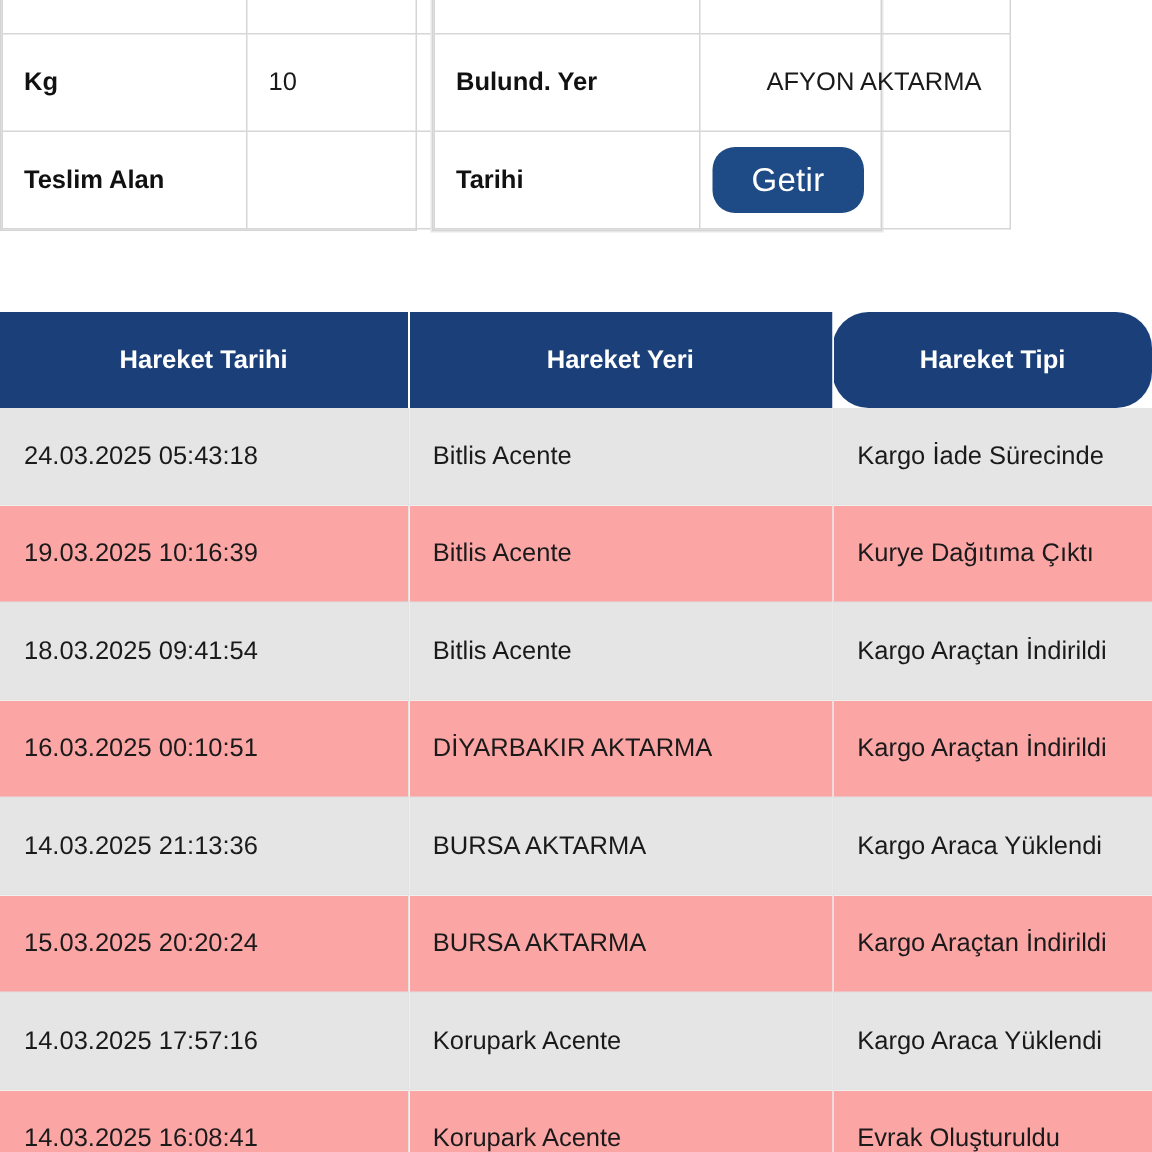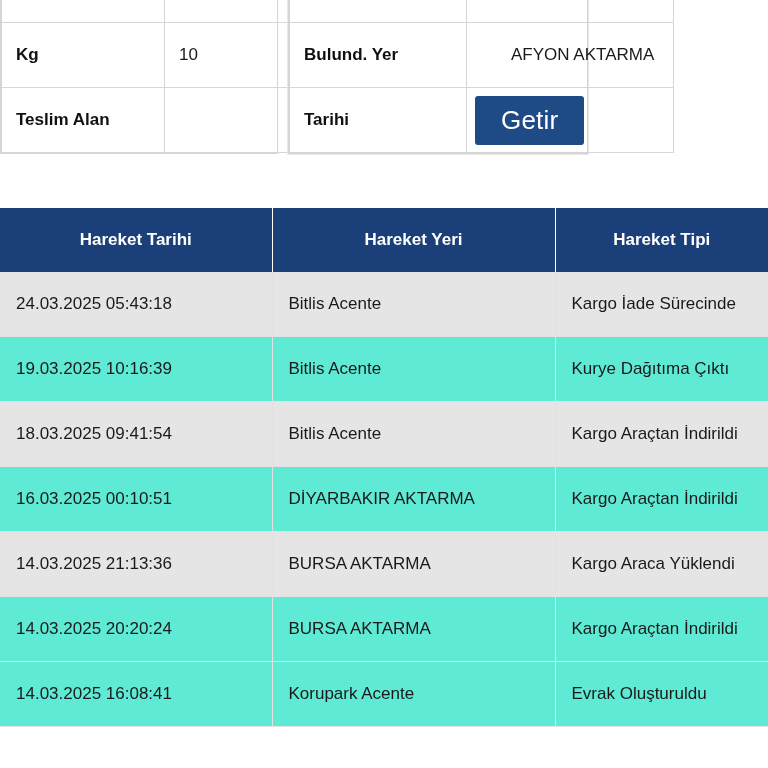--- a/index.html
+++ b/index.html
@@ -74,24 +74,24 @@
   .panel-right td.value { width: 148px; padding-left: 44px; }
 
   .cell-multiline {
     line-height: 1.35;
   }
 
   .getir-btn {
     display: inline-block;
     background: #1e4a85;
     color: #ffffff;
-    font-size: 26px;
+    font-size: 22px;
     padding: 9px 26px;
     border: none;
-    border-radius: 3px;
+    border-radius: 15px;
     cursor: pointer;
     letter-spacing: 0.2px;
   }
 
   .btn-cell {
     padding: 0 0 0 8px !important;
   }
 
   
   .mov-wrap {
@@ -115,32 +115,33 @@
     text-align: center;
     height: 64px;
     padding: 0 16px;
     border-right: 1px solid #ffffff;
     white-space: nowrap;
     overflow: hidden;
   }
 
   table.mov thead th:last-child {
     border-right: none;
+    border-radius: 24px;
   }
 
   table.mov tbody td {
     font-size: 17px;
     color: #1a1a1a;
     height: 64px;
     padding: 0 16px;
     border-right: 1px solid #e2e2e2;
     border-bottom: 1px solid #e2e2e2;
     white-space: nowrap;
     overflow: hidden;
-    background: #5eead4;
+    background: #fca5a5;
   }
 
   table.mov tbody tr.alt td {
     background: #e5e5e5;
   }
 
   table.mov tbody td:last-child {
     border-right: none;
     margin-left: 32px;
   }
@@ -232,23 +233,28 @@
           <td>16.03.2025 00:10:51</td>
           <td>DİYARBAKIR AKTARMA</td>
           <td>Kargo Araçtan İndirildi</td>
         </tr>
         <tr class="alt">
           <td>14.03.2025 21:13:36</td>
           <td>BURSA AKTARMA</td>
           <td>Kargo Araca Yüklendi</td>
         </tr>
         <tr>
-          <td>14.03.2025 20:20:24</td>
+          <td>15.03.2025 20:20:24</td>
           <td>BURSA AKTARMA</td>
           <td>Kargo Araçtan İndirildi</td>
+        </tr>
+        <tr class="alt">
+          <td>14.03.2025 17:57:16</td>
+          <td>Korupark Acente</td>
+          <td>Kargo Araca Yüklendi</td>
         </tr>
         <tr>
           <td>14.03.2025 16:08:41</td>
           <td>Korupark Acente</td>
           <td>Evrak Oluşturuldu</td>
         </tr>
       </tbody>
     </table>
   </div>
 

